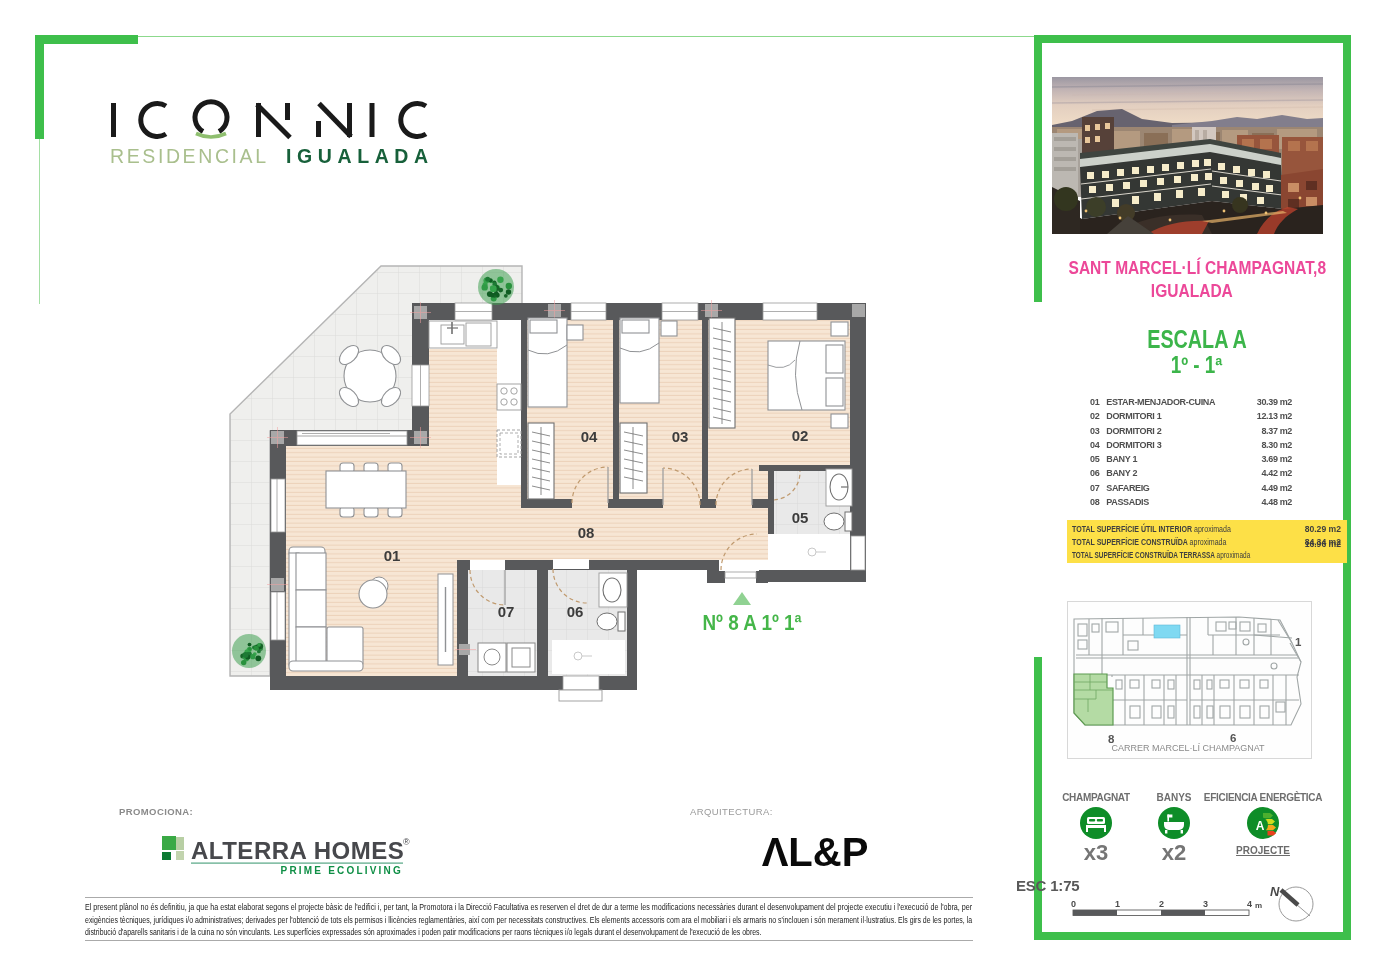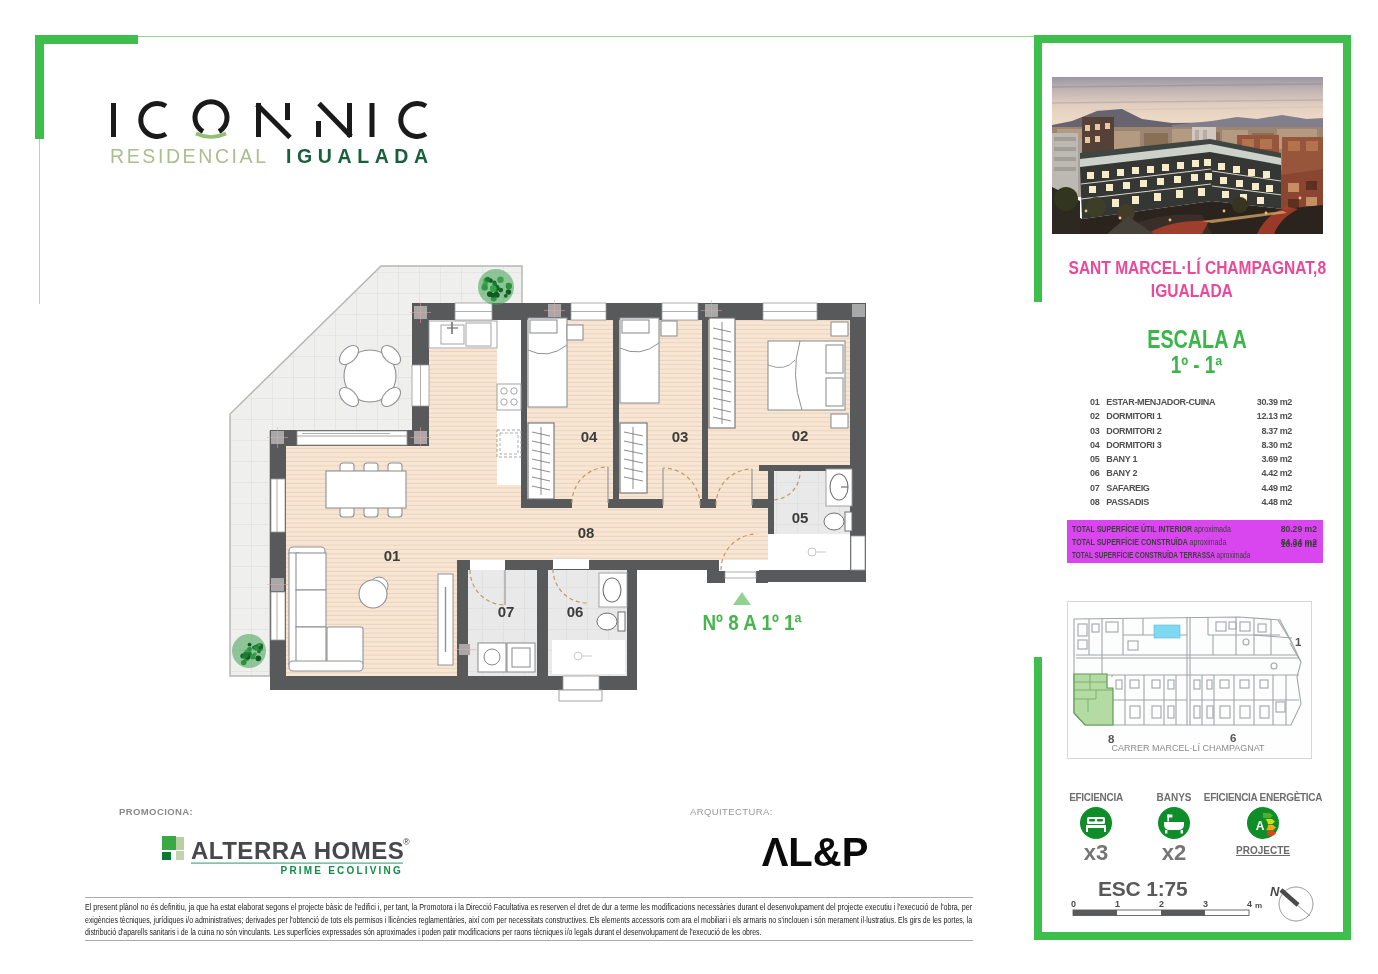--- a/index.html
+++ b/index.html
@@ -584,21 +584,21 @@
   <div style="height:14.3px;"><span style="margin-right:7px;">01</span>ESTAR-MENJADOR-CUINA<span style="float:right;">30.39 m2</span></div>
   <div style="height:14.3px;"><span style="margin-right:7px;">02</span>DORMITORI 1<span style="float:right;">12.13 m2</span></div>
   <div style="height:14.3px;"><span style="margin-right:7px;">03</span>DORMITORI 2<span style="float:right;">8.37 m2</span></div>
   <div style="height:14.3px;"><span style="margin-right:7px;">04</span>DORMITORI 3<span style="float:right;">8.30 m2</span></div>
   <div style="height:14.3px;"><span style="margin-right:7px;">05</span>BANY 1<span style="float:right;">3.69 m2</span></div>
   <div style="height:14.3px;"><span style="margin-right:7px;">06</span>BANY 2<span style="float:right;text-align:center;">4.42 m2</span></div>
   <div style="height:14.3px;"><span style="margin-right:7px;">07</span>SAFAREIG<span style="float:right;">4.49 m2</span></div>
   <div style="height:14.3px;"><span style="margin-right:7px;">08</span>PASSADIS<span style="float:right;">4.48 m2</span></div>
 </div>
 
-<div class="abs" style="left:1067px;top:520px;width:256px;height:43px;background:#d946ef;font-size:8.6px;font-weight:bold;color:#3f3f3f;">
+<div class="abs" style="left:1067px;top:520px;width:280px;height:43px;background:#fde047;font-size:8.6px;font-weight:bold;color:#3f3f3f;">
   <div class="abs" style="left:5px;top:4px;white-space:nowrap;transform:scaleX(0.82);transform-origin:left;">TOTAL SUPERFÍCIE ÚTIL INTERIOR <span style="font-weight:normal;">aproximada</span></div>
   <div class="abs" style="right:6px;top:4px;">80.29 m2</div>
   <div class="abs" style="left:5px;top:17px;white-space:nowrap;transform:scaleX(0.82);transform-origin:left;">TOTAL SUPERFÍCIE CONSTRUÏDA <span style="font-weight:normal;">aproximada</span></div>
   <div class="abs" style="right:6px;top:17px;">84.34 m2</div>
   <div class="abs" style="left:5px;top:30px;white-space:nowrap;transform:scaleX(0.75);transform-origin:left;">TOTAL SUPERFÍCIE CONSTRUÏDA TERRASSA <span style="font-weight:normal;">aproximada</span></div>
   <div class="abs" style="right:6px;top:19px;">16.96 m2</div>
 </div>
 
 <div class="abs" style="left:1067px;top:601px;width:243px;height:156px;border:1px solid #d8d8d8;background:#fefefe;"></div>
 
@@ -679,21 +679,21 @@
     <line x1="6" y1="97" x2="28" y2="97"></line>
       <line x1="20" y1="97" x2="20" y2="110"></line>
   </g>
 
   <text x="40" y="141" font-family="Liberation Sans" font-size="11.5" font-weight="bold" fill="#555555">8</text>
   <text x="162" y="140" font-family="Liberation Sans" font-size="11.5" font-weight="bold" fill="#555555">6</text>
   <text x="227" y="44" font-family="Liberation Sans" font-size="11.5" font-weight="bold" fill="#555555">1</text>
   <text x="120" y="149" font-family="Liberation Sans" font-size="9" fill="#8a8a8a" text-anchor="middle">CARRER MARCEL·LÍ CHAMPAGNAT</text>
 </svg>
 
-<div class="abs" style="left:1058px;top:792px;width:76px;text-align:center;font-size:10px;font-weight:bold;color:#6e6e6e;letter-spacing:-0.3px;">EFICIENCIA</div>
+<div class="abs" style="left:1058px;top:792px;width:76px;text-align:center;font-size:10px;font-weight:bold;color:#6e6e6e;letter-spacing:-0.3px;">CHAMPAGNAT</div>
 <div class="abs" style="left:1140px;top:792px;width:68px;text-align:center;font-size:10px;font-weight:bold;color:#6e6e6e;">BANYS</div>
 <div class="abs" style="left:1198px;top:792px;width:130px;text-align:center;font-size:10px;font-weight:bold;color:#6e6e6e;letter-spacing:-0.3px;white-space:nowrap;">EFICIENCIA ENERGÈTICA</div>
 
 <svg class="abs" style="left:1080px;top:807px;" width="32" height="32" viewBox="0 0 32 32">
   <circle cx="16" cy="16" r="16" fill="#0e8d28"></circle>
   <g fill="#ffffff">
     <rect x="7" y="10" width="18" height="7" rx="1.5"></rect>
     <rect x="6" y="18" width="20" height="3"></rect>
     <rect x="6" y="21" width="2" height="4"></rect>
       <rect x="24" y="21" width="2" height="4"></rect>
@@ -724,21 +724,21 @@
     <path d="M20.5 24 h6 l2.6 2.3 l-2.6 2.3 h-6 Z" fill="#e8401c"></path>
   </g>
   <circle cx="13" cy="18" r="8" fill="#0e8d28"></circle>
   <text x="13" y="22.5" text-anchor="middle" font-size="12" font-weight="bold" fill="#ffffff" font-family="Liberation Sans">A</text>
 </svg>
 
 <div class="abs" style="left:1058px;top:840px;width:76px;text-align:center;font-size:22px;font-weight:bold;color:#757575;">x3</div>
 <div class="abs" style="left:1140px;top:840px;width:68px;text-align:center;font-size:22px;font-weight:bold;color:#757575;">x2</div>
 <div class="abs" style="left:1198px;top:845px;width:130px;text-align:center;font-size:10px;font-weight:bold;color:#6b6b6b;text-decoration:underline;">PROJECTE</div>
 
-<div class="abs" style="left:1098px;top:877px;font-size:21px;font-weight:bold;color:#595959;letter-spacing:-0.2px;">ESC 1:75</div>
+<div class="abs" style="left:1016px;top:877px;font-size:15px;font-weight:bold;color:#595959;letter-spacing:-0.2px;">ESC 1:75</div>
 <svg class="abs" style="left:1068px;top:898px;" width="220" height="22" viewBox="0 0 220 22">
   <g font-family="Liberation Sans" font-size="9" font-weight="bold" fill="#4a4a4a">
     <text x="3" y="9">0</text>
       <text x="47" y="9">1</text>
       <text x="91" y="9">2</text>
       <text x="135" y="9">3</text>
       <text x="179" y="9">4</text>
     <text x="187" y="10" font-size="8">m</text>
   </g>
   <rect x="5" y="12" width="176" height="5.5" fill="#ffffff" stroke="#4a4a4a" stroke-width="0.8"></rect>

